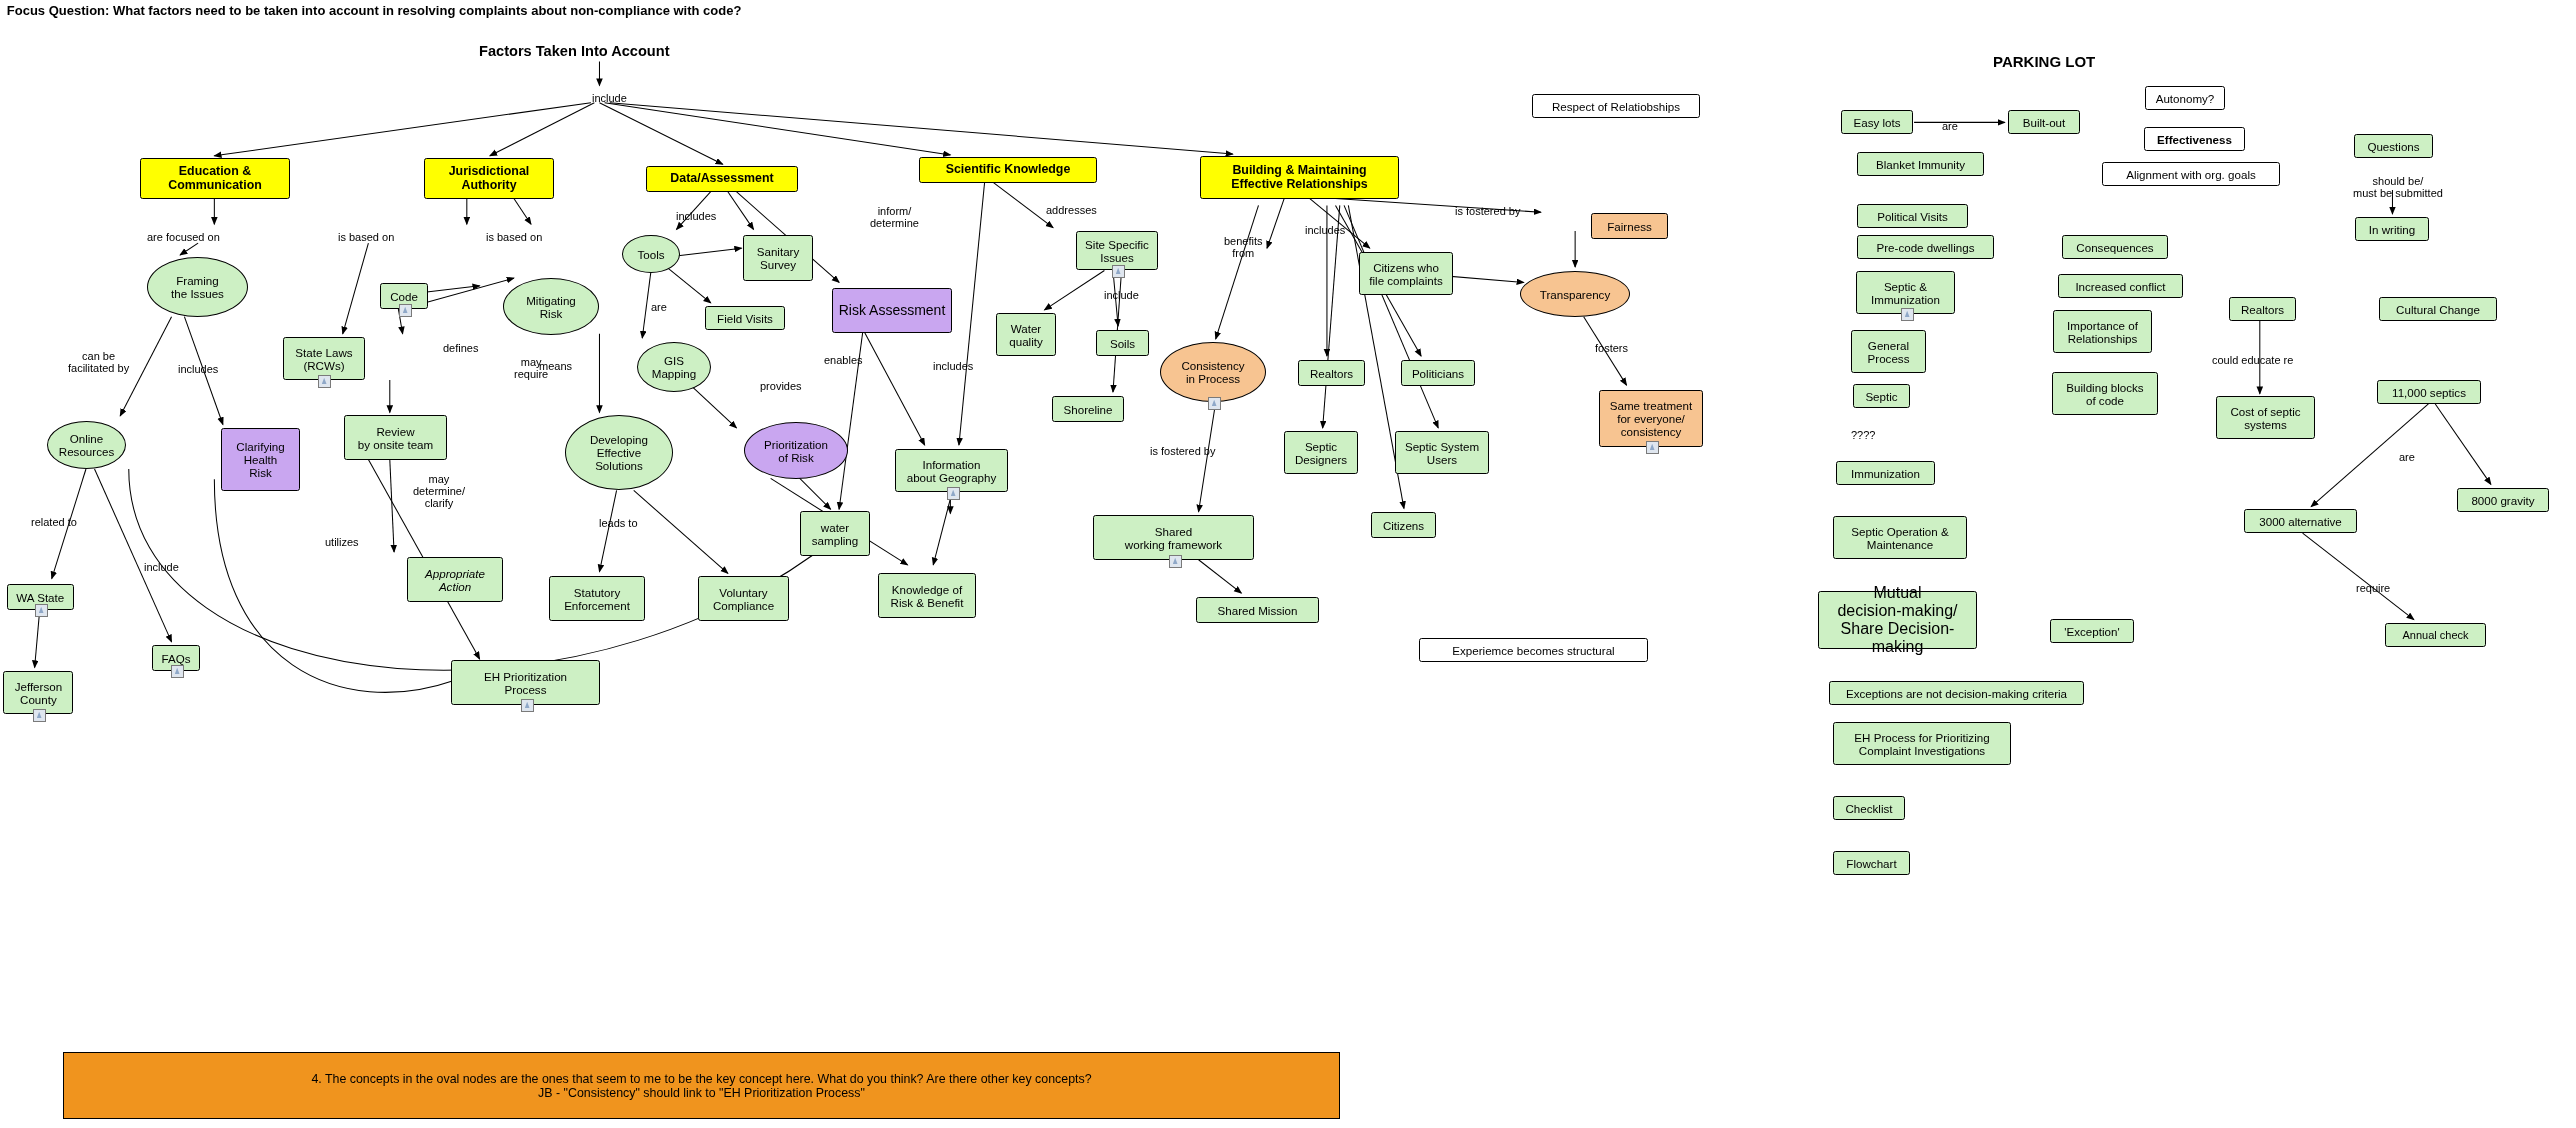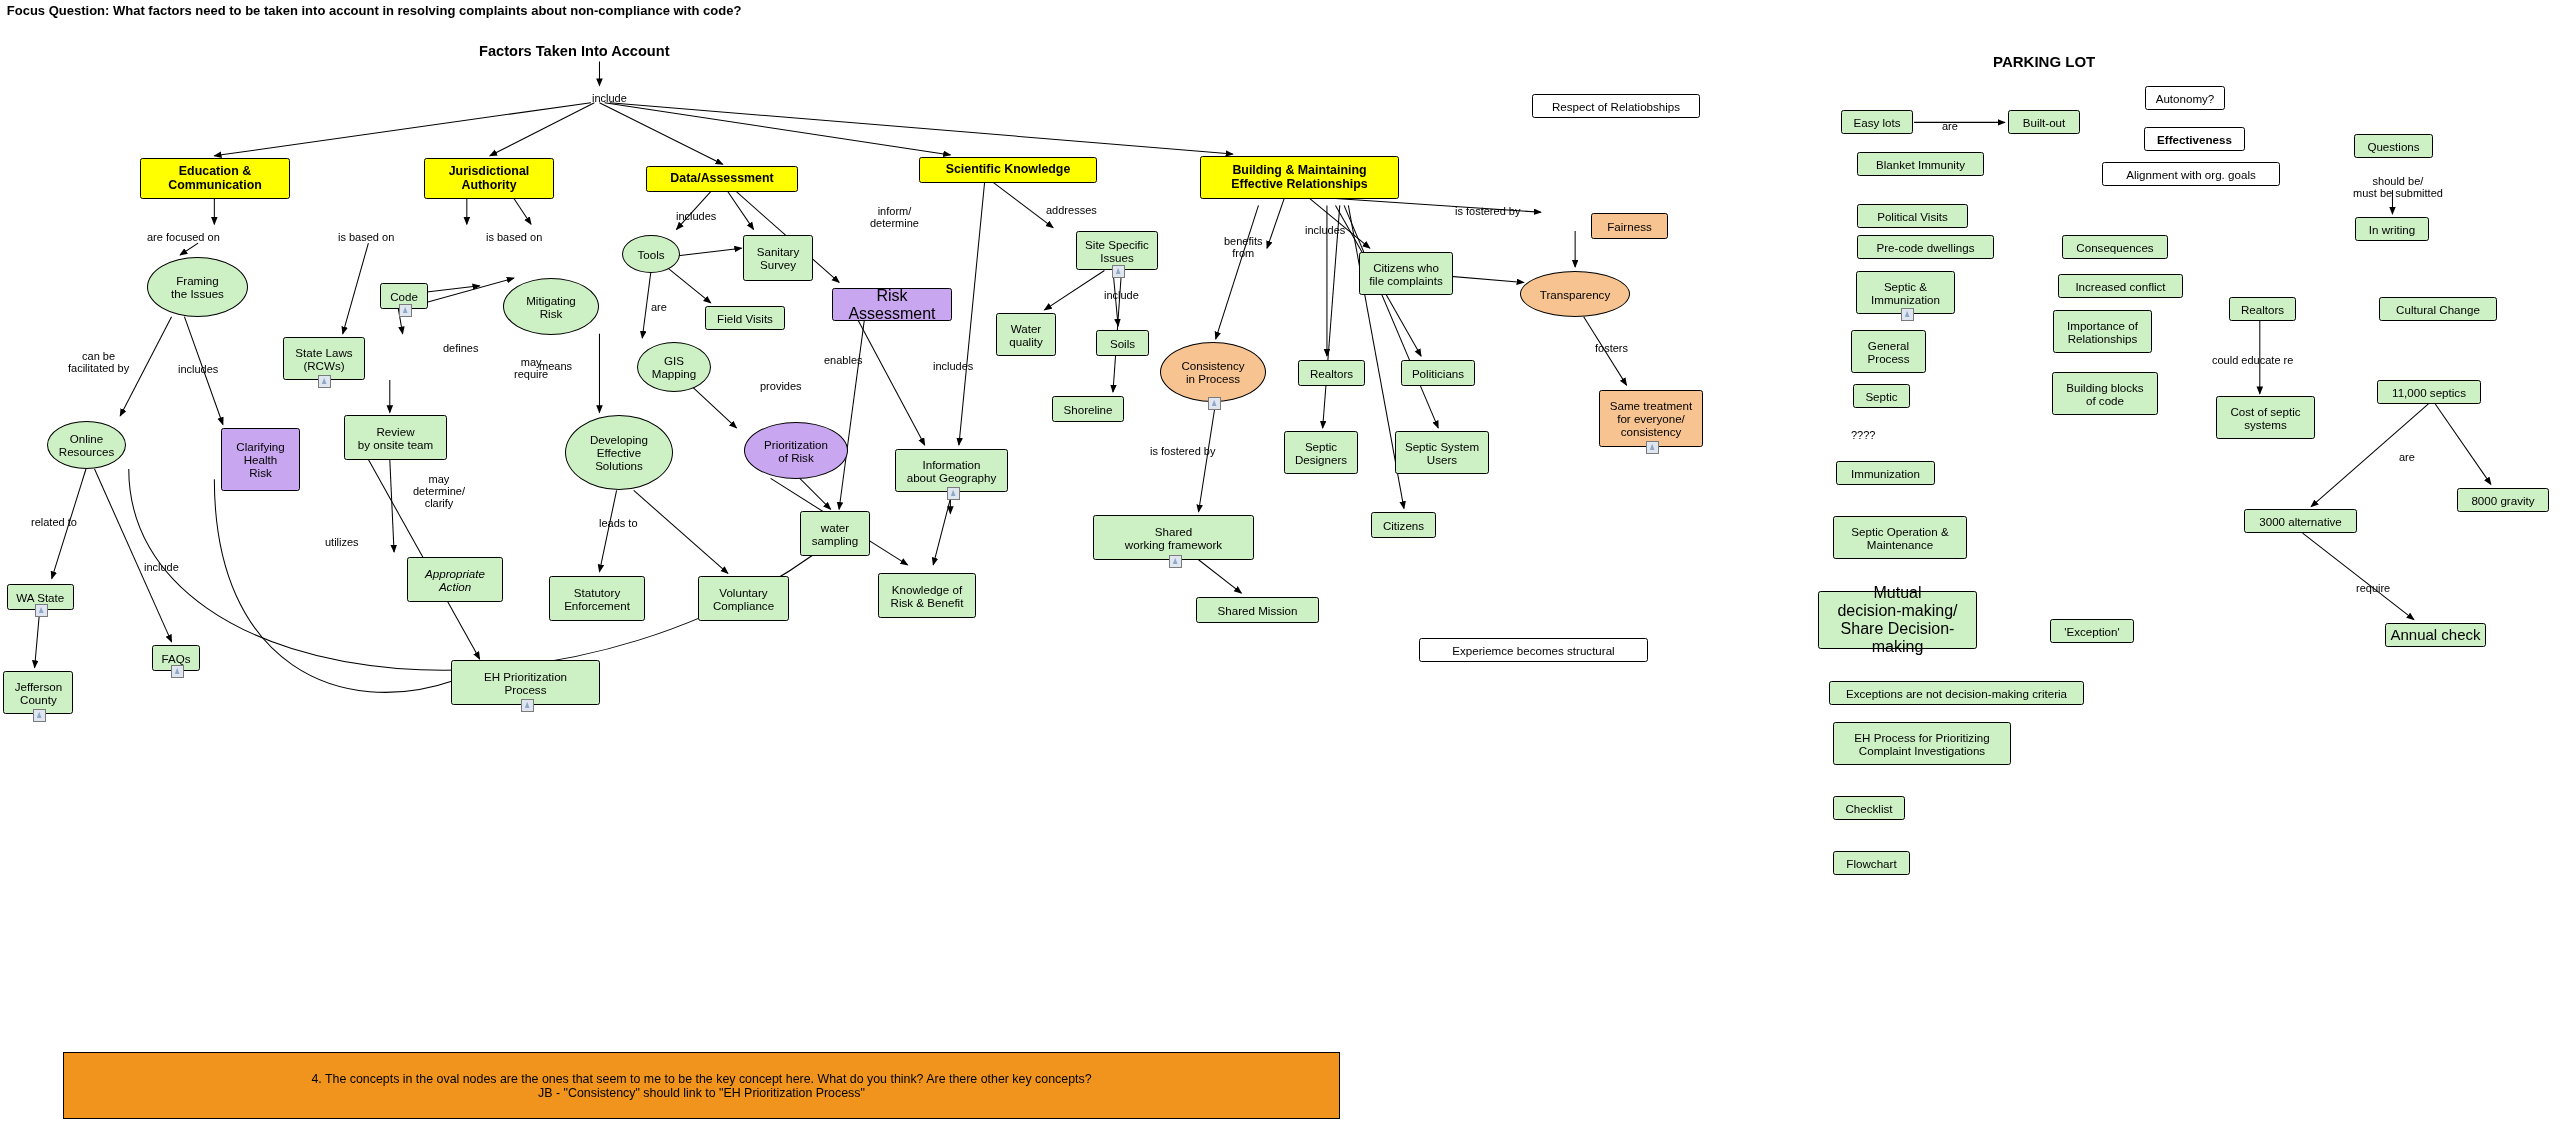--- a/index.html
+++ b/index.html
@@ -158,21 +158,21 @@
         <span style="white-space: pre-line;">Sanitary
 Survey</span>
       </div>
       <div class="node rect green" style="left: 705px; top: 306px; width: 80px; height: 24px; font-size: 11.6px;">
         <span style="white-space: pre-line;">Field Visits</span>
       </div>
       <div class="node oval green" style="left: 637px; top: 342px; width: 74px; height: 50px; font-size: 11.6px;">
         <span style="white-space: pre-line;">GIS
 Mapping</span>
       </div>
-      <div class="node rect purple" style="left: 832px; top: 288px; width: 120px; height: 33px; font-size: 16px;">
+      <div class="node rect purple" style="left: 832px; top: 288px; width: 120px; height: 45px; font-size: 14px;">
         <span style="white-space: pre-line;">Risk Assessment</span>
       </div>
       <div class="node rect green" style="left: 1076px; top: 231px; width: 82px; height: 39px; font-size: 11.6px;">
         <span style="white-space: pre-line;">Site Specific
 Issues</span>
       </div>
       <div class="node rect green" style="left: 996px; top: 313px; width: 60px; height: 43px; font-size: 11.6px;">
         <span style="white-space: pre-line;">Water
 quality</span>
       </div>
@@ -367,21 +367,21 @@
       <div class="node rect green" style="left: 2244px; top: 509px; width: 113px; height: 24px; font-size: 11.6px;">
         <span style="white-space: pre-line;">3000 alternative</span>
       </div>
       <div class="node rect green" style="left: 2457px; top: 488px; width: 92px; height: 24px; font-size: 11.6px;">
         <span style="white-space: pre-line;">8000 gravity</span>
       </div>
       <div class="node rect green" style="left: 1833px; top: 516px; width: 134px; height: 43px; font-size: 11.6px;">
         <span style="white-space: pre-line;">Septic Operation &amp;
 Maintenance</span>
       </div>
-      <div class="node rect green" style="left: 2385px; top: 623px; width: 101px; height: 24px; font-size: 15px;">
+      <div class="node rect green" style="left: 2385px; top: 623px; width: 101px; height: 24px; font-size: 11px;">
         <span style="white-space: pre-line;">Annual check</span>
       </div>
       <div class="node rect green" style="left: 1818px; top: 591px; width: 159px; height: 58px; font-size: 16px;">
         <span style="white-space: pre-line;">Mutual
 decision-making/
 Share Decision-making</span>
       </div>
       <div class="node rect green" style="left: 2050px; top: 619px; width: 84px; height: 24px; font-size: 11.6px;">
         <span style="white-space: pre-line;">'Exception'</span>
       </div>

